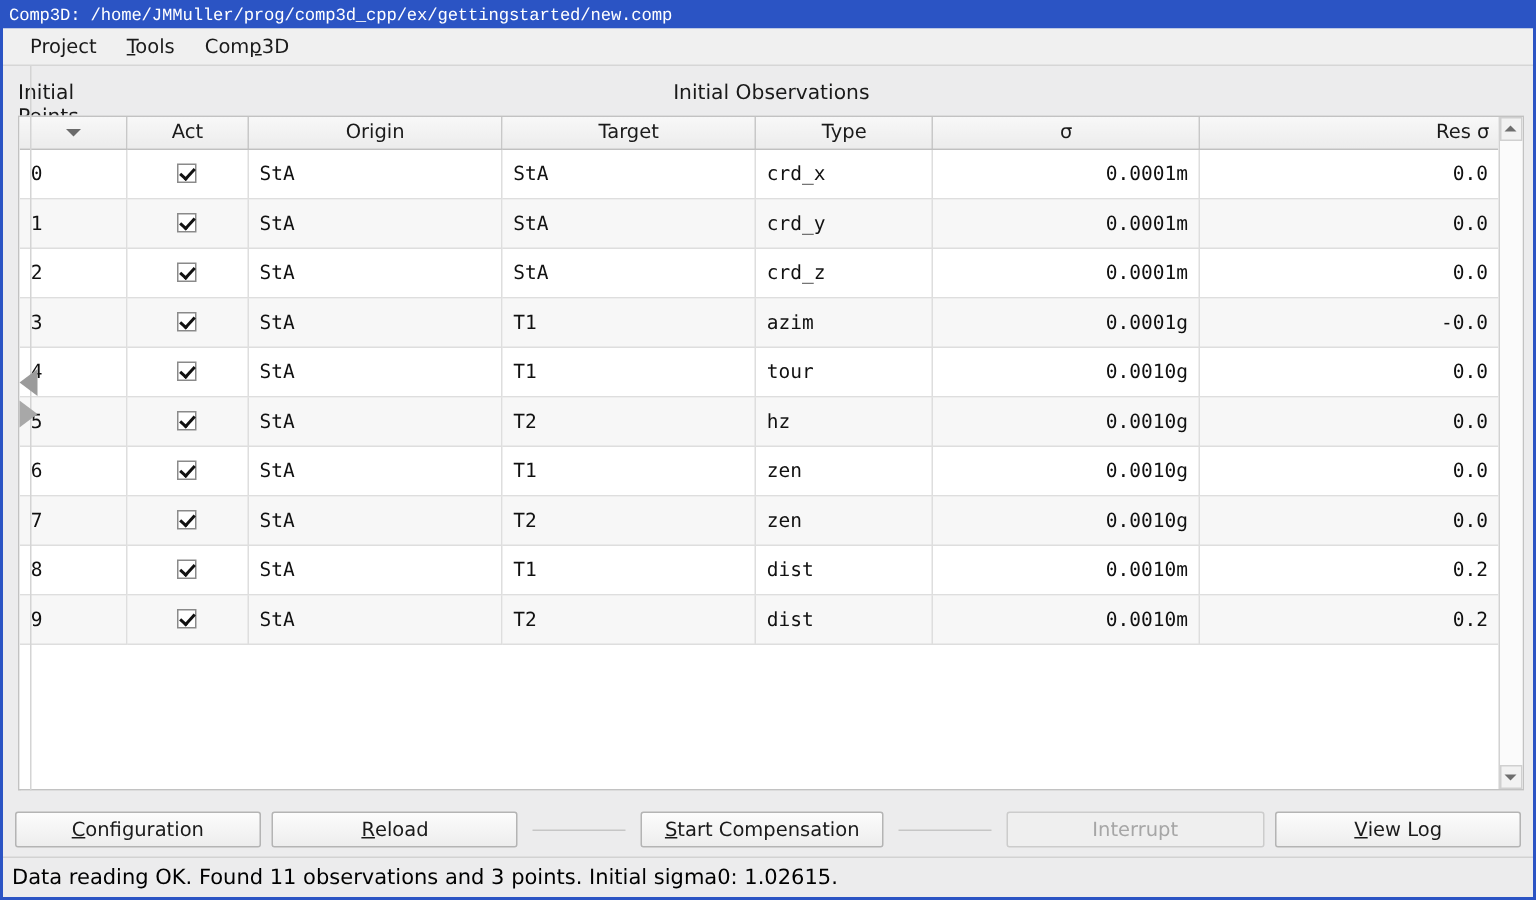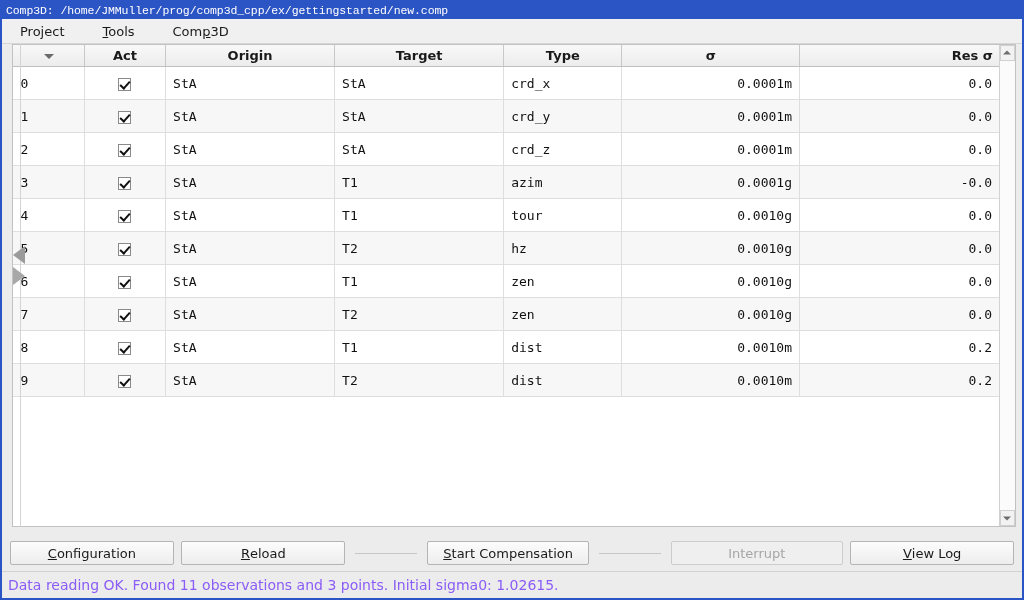--- a/index.html
+++ b/index.html
@@ -34,21 +34,20 @@
   }
   
   #menubar {
     height: 24px;
     background: #f0f0f0;
     border-bottom: 1px solid #d6d6d6;
     display: flex;
     align-items: center;
     padding-left: 8px;
     flex: 0 0 auto;
-    gap: 18px;
   }
   .menu-item {
     font-size: 13px;
     color: #1a1a1a;
     padding: 2px 10px;
     cursor: default;
     white-space: nowrap;
   }
   .mn { text-decoration: underline; }
   
@@ -101,21 +100,21 @@
     table-layout: fixed;
     font-family: "DejaVu Sans Mono", monospace;
     font-size: 13px;
   }
   table.grid th {
     background: linear-gradient(to bottom, #f8f8f8 0%, #ececec 100%);
     border-right: 1px solid #c8c8c8;
     border-bottom: 1px solid #c0c0c0;
     font-family: "DejaVu Sans", sans-serif;
     font-size: 13px;
-    font-weight: bold;
+    font-weight: normal;
     color: #1a1a1a;
     height: 21px;
     padding: 0 6px;
     text-align: center;
     white-space: nowrap;
     overflow: hidden;
   }
   table.grid th:last-child { border-right: none; text-align: right; }
   table.grid td {
     border-right: 1px solid #dedede;
@@ -248,21 +247,21 @@
   
   #statusbar {
     flex: 0 0 auto;
     height: 26px;
     border-top: 1px solid #d2d2d2;
     display: flex;
     align-items: center;
     padding-left: 6px;
     font-family: "DejaVu Sans", sans-serif;
     font-size: 14px;
-    color: #8b5cf6;
+    color: #000000;
     background: #ececed;
     white-space: nowrap;
   }
 </style>
 </head>
 <body>
 
 <div id="app">
 
   <div id="titlebar">
@@ -299,20 +298,21 @@
 
     <div id="splitter-col">
       <div id="splitter-line"></div>
       <div id="splitter-handle">
         <div class="sp-tri sp-left"></div>
         <div class="sp-tri sp-right"></div>
       </div>
     </div>
 
     <div class="panel" id="panel-right">
+      <div class="panel-title">Initial Observations</div>
       <div class="table-wrap">
         <div class="table-scroll">
           <table class="grid" id="obs-table">
             <colgroup>
               <col style="width:42px">
                 <col style="width:48px">
                 <col style="width:100px">
               <col style="width:100px">
                 <col style="width:70px">
                 <col style="width:105px">

